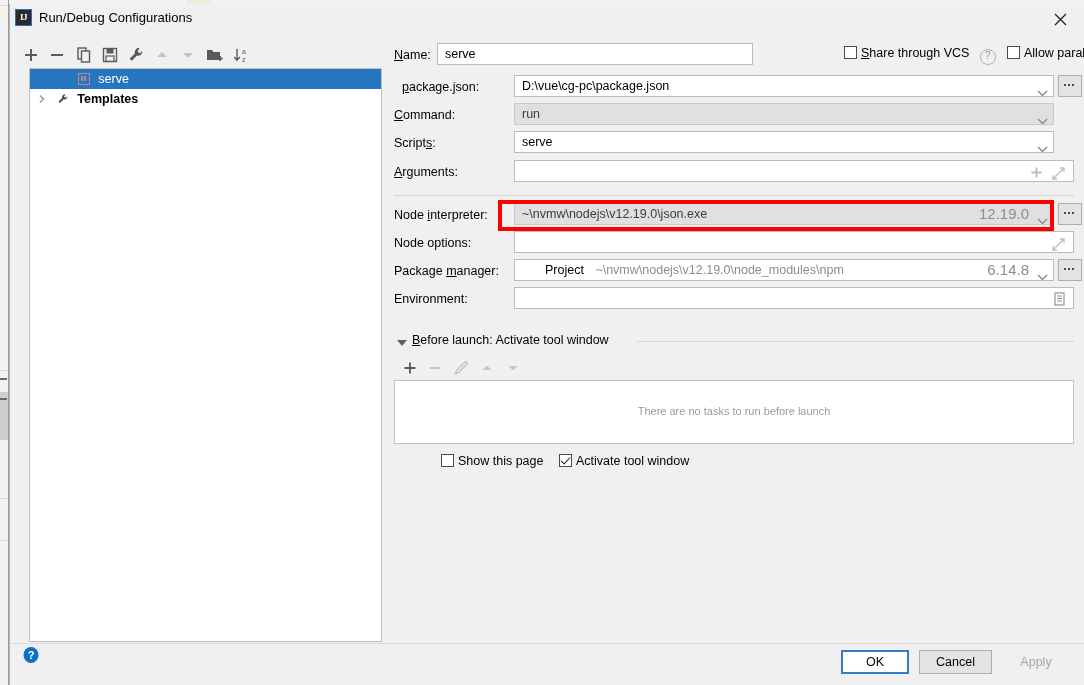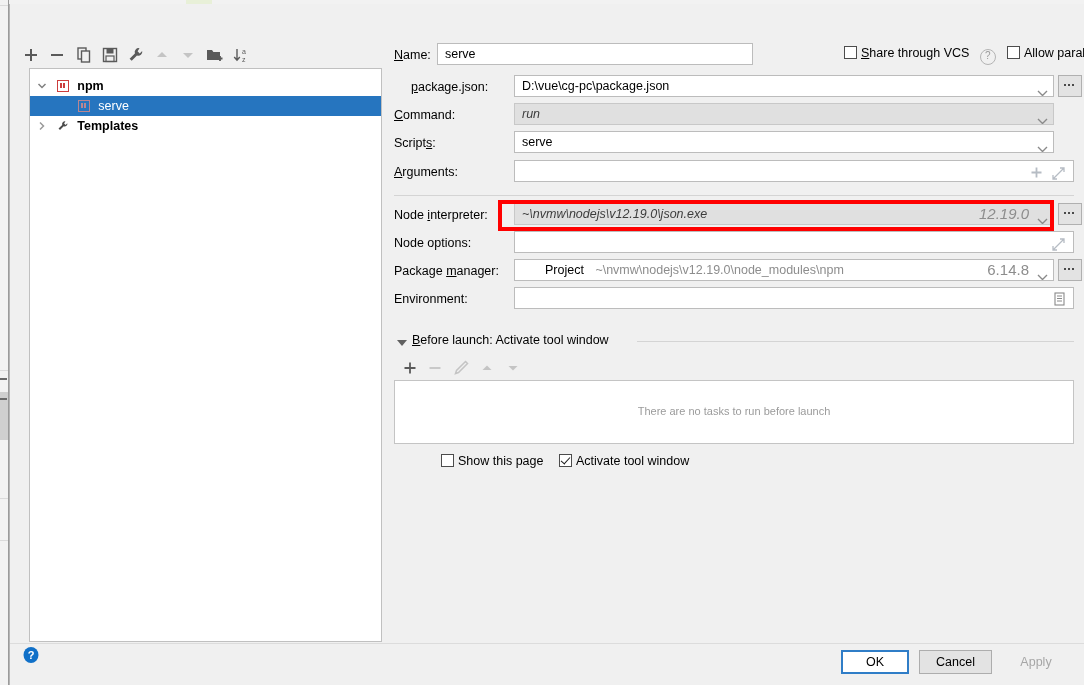--- a/index.html
+++ b/index.html
@@ -185,21 +185,20 @@
     font-size: 12.5px;
     padding-left: 7px;
     white-space: nowrap;
     overflow: hidden;
     cursor: text;
   }
   .field.disabled {
     background: #e0e0e0;
     border-color: #c8c8c8;
     color: #3c3c3c;
-    font-style: italic;
   }
   .field .muted { color: #8d8d8d; }
   .ver {
     position: absolute;
     right: 24px; top: 0;
     font-size: 15px;
     color: #8d8d8d;
     line-height: 20px;
   }
   .chev {
@@ -376,20 +375,29 @@
   <div class="bg-block" style="top:392px; height:48px; background:#cfcfcf;"></div>
   <div class="bg-tick" style="top:378px;"></div>
   <div class="bg-tick" style="top:398px;"></div>
   <div class="bg-line" style="left:0; top:370px; width:8px; height:1px;"></div>
   <div class="bg-line" style="left:0; top:498px; width:8px; height:1px;"></div>
   <div class="bg-line" style="left:0; top:540px; width:8px; height:1px;"></div>
 </div>
 
 <div id="dialog">
 
+  <div id="titlebar">
+    <div id="app-icon">IJ</div>
+    <div id="dialog-title">Run/Debug Configurations</div>
+    <div id="close-btn">
+      <svg width="13" height="13" viewBox="0 0 13 13">
+        <path d="M1 1 L12 12 M12 1 L1 12" stroke="#202020" stroke-width="1.3" fill="none"></path>
+      </svg>
+    </div>
+  </div>
 
   <div id="left-toolbar">
     <div class="tb-icon" style="left:0px;">
       <svg width="20" height="20" viewBox="0 0 20 20">
           <path d="M10 4 V16 M4 10 H16" stroke="#5a5a5a" stroke-width="2"></path>
         </svg>
     </div>
     <div class="tb-icon" style="left:26px;">
       <svg width="20" height="20" viewBox="0 0 20 20">
           <path d="M4 10 H16" stroke="#5a5a5a" stroke-width="2"></path>
@@ -432,29 +440,20 @@
     <div class="tb-icon" style="left:210px;">
       <svg width="20" height="20" viewBox="0 0 20 20">
         <path d="M6 4 V15 M3.2 12 L6 15.2 L8.8 12" stroke="#5a5a5a" stroke-width="1.4" fill="none"></path>
         <text x="11" y="9" font-size="7" fill="#5a5a5a" font-family="sans-serif">a</text>
         <text x="11" y="17" font-size="7" fill="#5a5a5a" font-family="sans-serif">z</text>
       </svg>
     </div>
   </div>
 
   <div id="tree-panel">
-    <div class="tree-row" style="margin-top:7px;">
-      <span class="tw-arrow" style="left:4px;">
-        <svg width="16" height="20" viewBox="0 0 16 20">
-            <path d="M4.5 8 L8 11.5 L11.5 8" stroke="#808080" stroke-width="1.5" fill="none"></path>
-          </svg>
-      </span>
-      <span class="npm-ico" style="margin-left:27px;"></span>
-      <span class="tree-label bold" style="margin-left:5px;">npm</span>
-    </div>
     <div class="tree-row selected">
       <span class="npm-ico dim" style="margin-left:48px;"></span>
       <span class="tree-label" style="margin-left:5px;">serve</span>
     </div>
     <div class="tree-row">
       <span class="tw-arrow" style="left:4px;">
         <svg width="16" height="20" viewBox="0 0 16 20">
             <path d="M6 6.5 L9.5 10 L6 13.5" stroke="#9a9a9a" stroke-width="1.5" fill="none"></path>
           </svg>
       </span>
@@ -473,21 +472,21 @@
     <div class="field" style="left:43px; top:3px; width:316px;">serve</div>
 
     <div class="cb-wrap" style="left:406px; top:6px;">
       <span class="cbox"></span><u>S</u>hare through VCS
       <span class="help-circ" style="margin-left:7px;">?</span>
     </div>
     <div class="cb-wrap" style="left:569px; top:6px;">
       <span class="cbox"></span>Allow parallel r<u>u</u>n
     </div>
 
-    <div class="lbl" style="left:17px; top:40px;"><u>p</u>ackage.json:</div>
+    <div class="lbl" style="left:8px; top:40px;"><u>p</u>ackage.json:</div>
     <div class="field" style="left:120px; top:35px; width:540px;">
       <span>D:\vue\cg-pc\package.json</span>
       <span class="chev">
         <svg width="11" height="7" viewBox="0 0 11 7">
             <path d="M1 1 L5.5 5.5 L10 1" stroke="#8a8a8a" stroke-width="1.4" fill="none"></path>
           </svg>
       </span>
     </div>
     <div class="browse" style="left:664px; top:35px;">
         <span>

